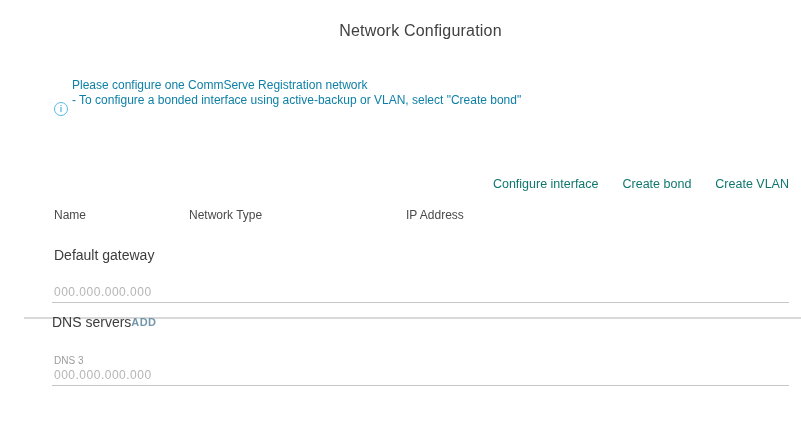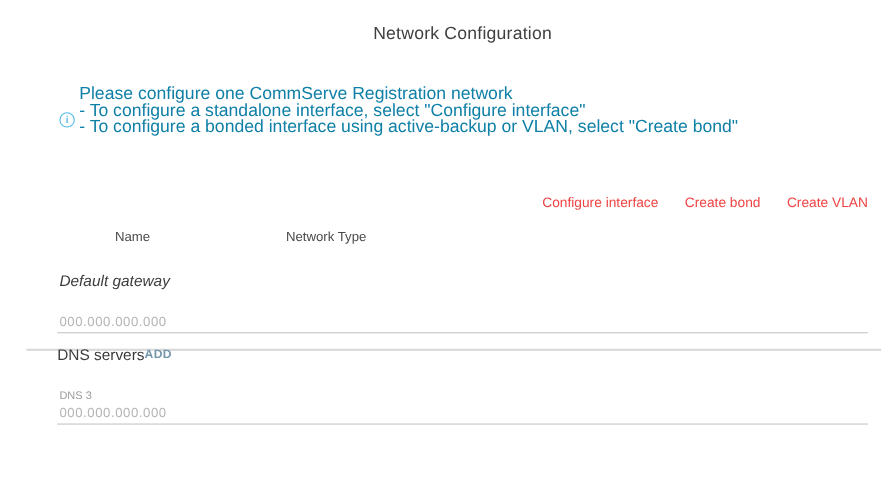--- a/index.html
+++ b/index.html
@@ -40,51 +40,51 @@
     color: #55b9e8;
     font-size: 9px;
     font-weight: bold;
     line-height: 13px;
     text-align: center;
     font-style: normal;
   }
   .info-lines {
     margin-left: 20px;
     color: #0e7fa6;
-    font-size: 16px;
+    font-size: 12px;
     line-height: 15px;
   }
   .actions-row {
     position: absolute;
     top: 177px; right: 28px;
     display: flex;
     gap: 24px;
     font-size: 12.5px;
   }
   .action-link {
-    color: #ef4444;
+    color: #0f766e;
     cursor: pointer;
     text-decoration: none;
   }
   .table-headers {
     position: absolute;
     top: 208px; left: 28px; right: 28px;
     display: grid;
     grid-template-columns: 135px 217px 186px 1fr;
     font-size: 12px;
     color: #4a4a4a;
   }
-  .table-headers > div { padding-left: 2px; text-align: center; }
+  .table-headers > div { padding-left: 2px; }
   .section-label {
     position: absolute;
     left: 30px;
     font-size: 14px;
     color: #3c3c3c;
   }
-  .gateway-label { top: 247px; font-style: italic; }
+  .gateway-label { top: 247px; }
   .ip-input {
     position: absolute;
     left: 28px; right: 28px;
     height: 20px;
     border: none;
     border-bottom: 1.5px solid #c6c6c6;
     outline: none;
     font-family: "Liberation Sans", "DejaVu Sans", sans-serif;
     font-size: 12px;
     color: #555;
@@ -121,34 +121,34 @@
 <body>
 
 <div class="card">
 
   <div class="page-title">Network Configuration</div>
 
   <div class="info-box">
     <i class="info-icon">i</i>
     <div class="info-lines">
       <div>Please configure one CommServe Registration network</div>
-      <div>- To configure a standalone interface, select "Configure interface"</div>
       <div>- To configure a bonded interface using active-backup or VLAN, select "Create bond"</div>
     </div>
   </div>
 
   <div class="actions-row">
     <a class="action-link">Configure interface</a>
     <a class="action-link">Create bond</a>
     <a class="action-link">Create VLAN</a>
   </div>
 
   <div class="table-headers">
     <div>Name</div>
     <div>Network Type</div>
+    <div>IP Address</div>
   </div>
 
   <div class="section-label gateway-label">Default gateway</div>
   <input class="ip-input input-gateway" type="text" placeholder="000.000.000.000" style="">
 
   <div class="dns-row">
     <div class="dns-label">DNS servers</div>
     <a class="add-link">ADD</a>
   </div>
 

